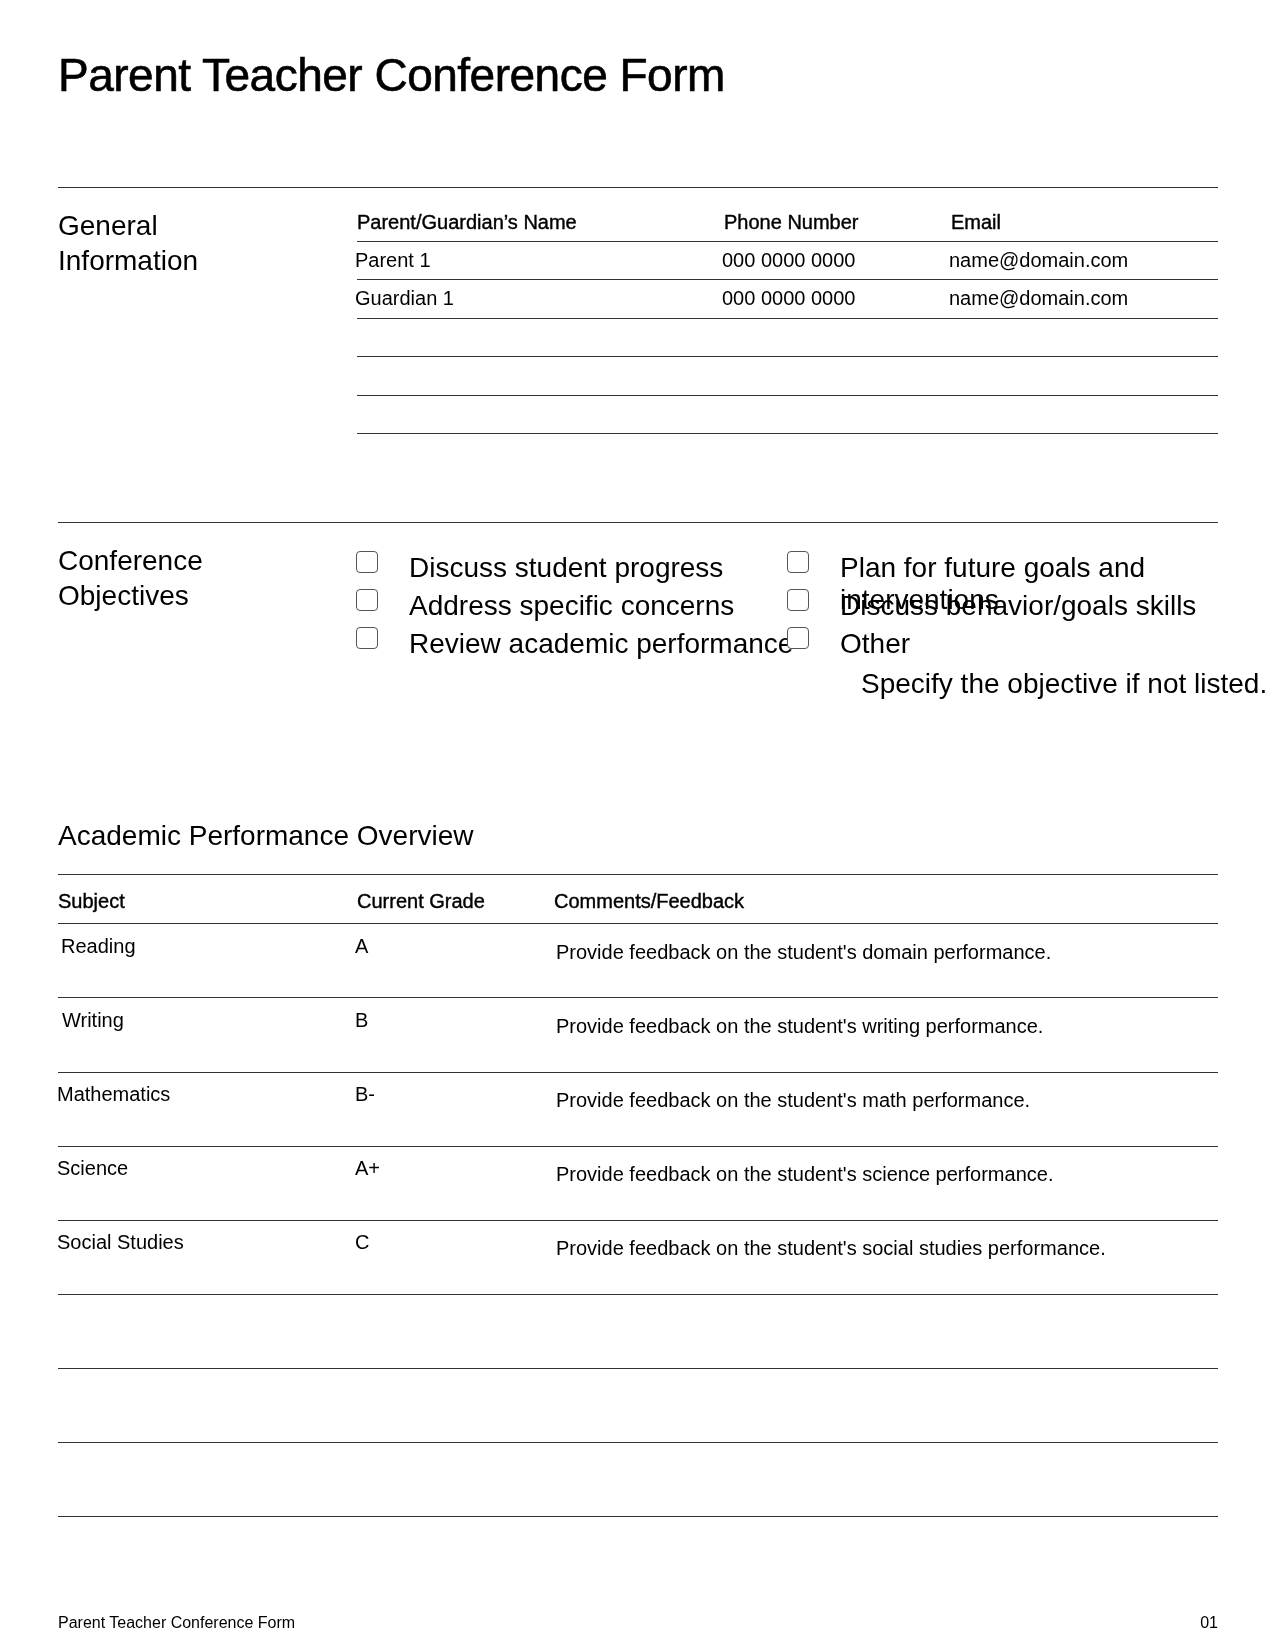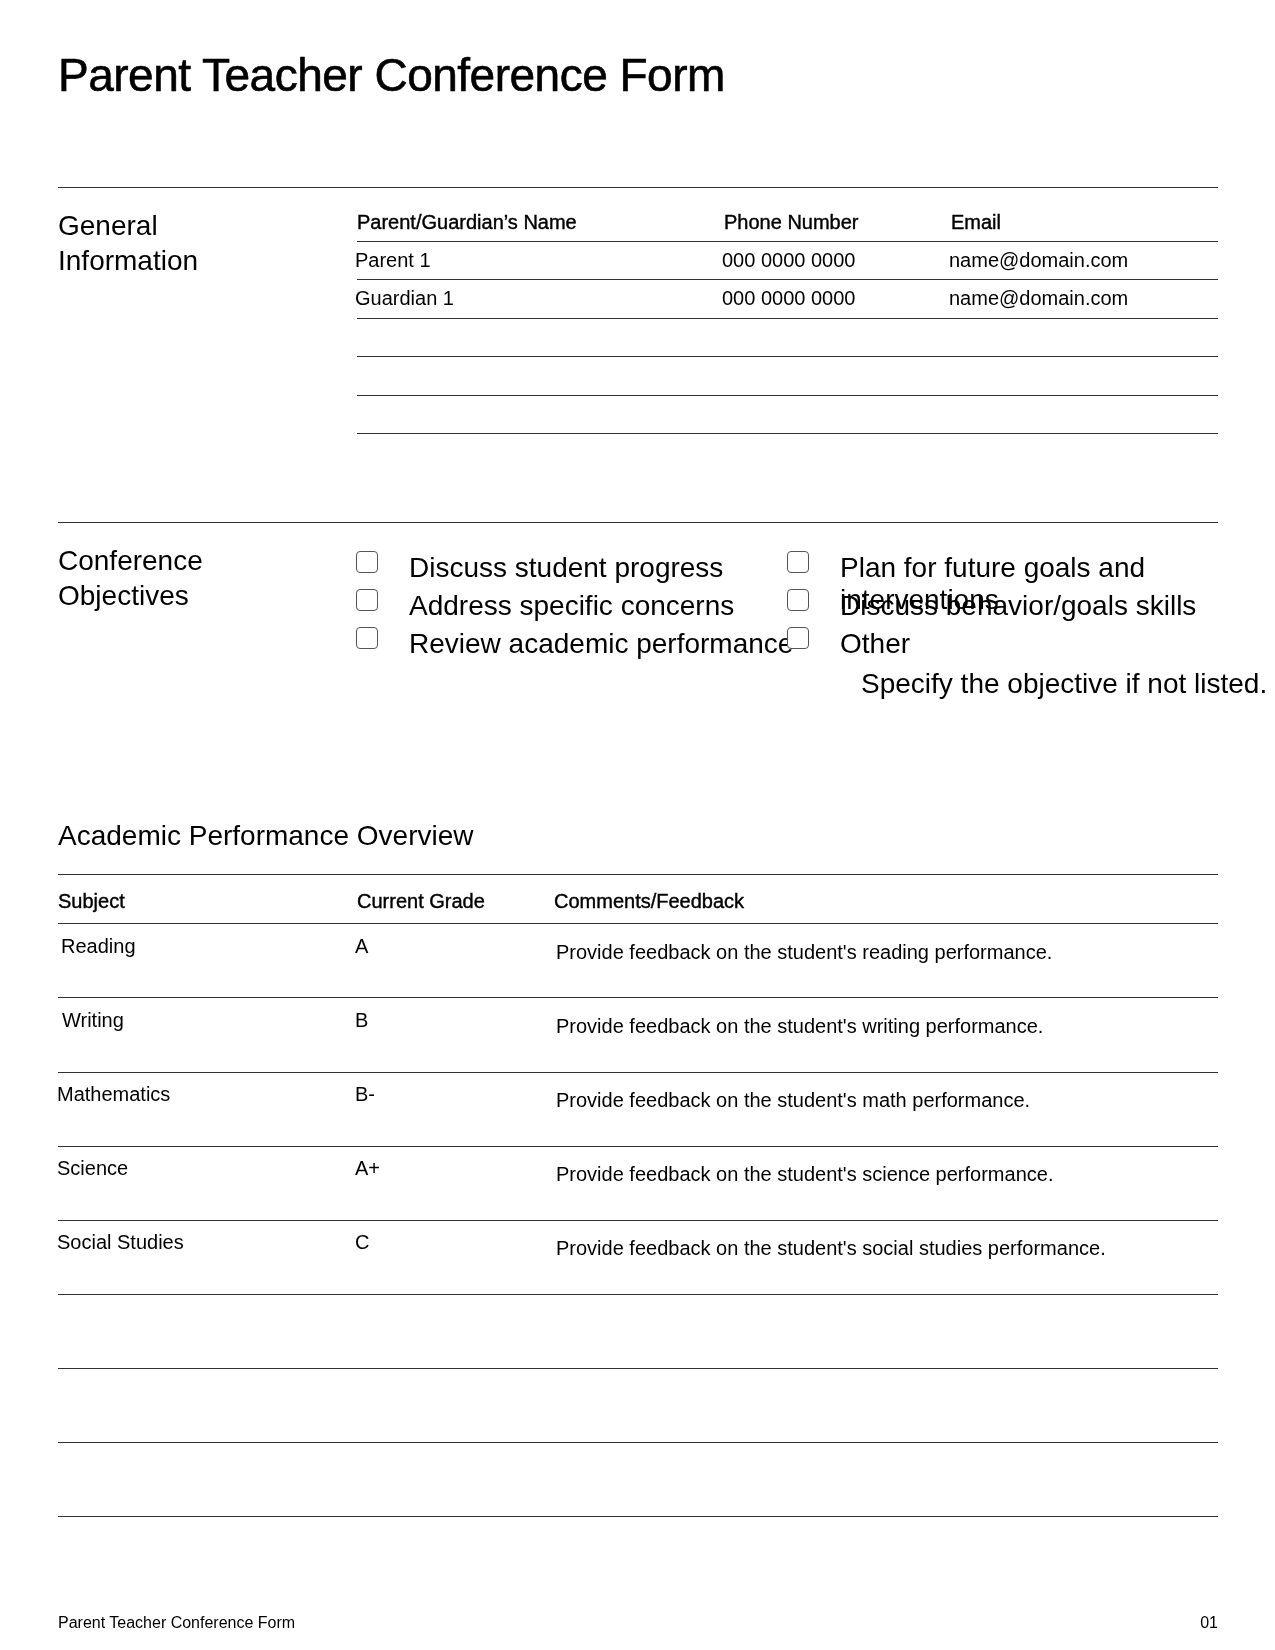--- a/index.html
+++ b/index.html
@@ -78,21 +78,21 @@
 <div class="abs section-label" style="left:58px; top:818px;">Academic Performance Overview</div>
 <div class="hr" style="left:58px; top:874px; width:1160px;"></div>
 
 <div class="abs th th-medium" style="left:58px; top:890px;">Subject</div>
 <div class="abs th th-medium" style="left:357px; top:890px;">Current Grade</div>
 <div class="abs th th-medium" style="left:554px; top:890px;">Comments/Feedback</div>
 <div class="hr" style="left:58px; top:923px; width:1160px;"></div>
 
 <div class="abs cell" style="left:45px; top:935px;margin-left:16px;">Reading</div>
 <div class="abs cell" style="left:355px; top:935px;">A</div>
-<div class="abs cell" style="left:556px; top:941px;">Provide feedback on the student's reading performance.</div>
+<div class="abs cell" style="left:556px; top:941px;">Provide feedback on the student's domain performance.</div>
 <div class="hr" style="left:58px; top:997px; width:1160px;"></div>
 
 <div class="abs cell" style="left:62px; top:1009px;">Writing</div>
 <div class="abs cell" style="left:355px; top:1009px;">B</div>
 <div class="abs cell" style="left:556px; top:1015px;">Provide feedback on the student's writing performance.</div>
 <div class="hr" style="left:58px; top:1072px; width:1160px;"></div>
 
 <div class="abs cell" style="left:57px; top:1083px;">Mathematics</div>
 <div class="abs cell" style="left:355px; top:1083px;">B-</div>
 <div class="abs cell" style="left:556px; top:1089px;">Provide feedback on the student's math performance.</div>

